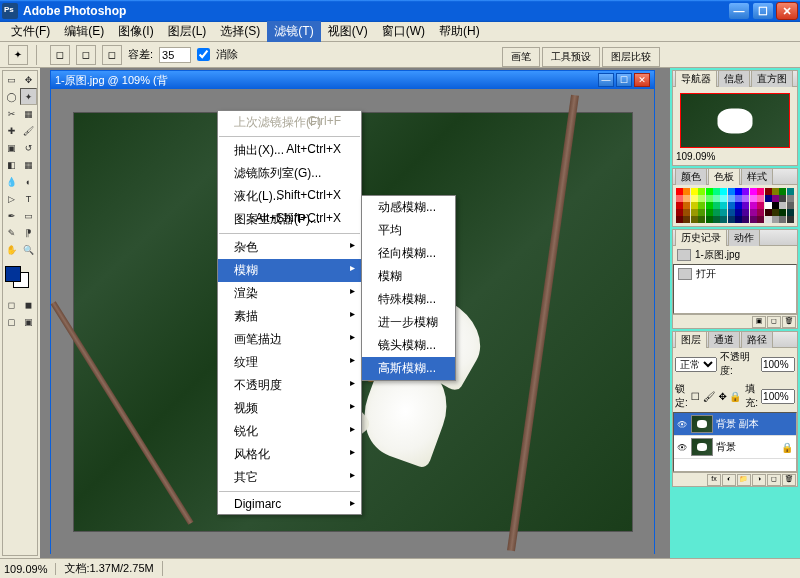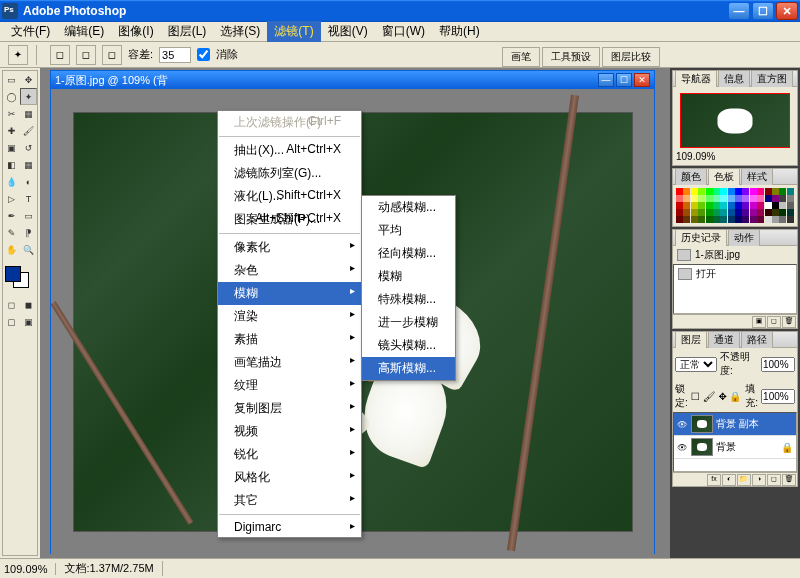--- a/index.html
+++ b/index.html
@@ -9,21 +9,21 @@
 .titlebar .icon { width: 16px; height: 16px; background: #1a4a82; margin-right: 5px; display: inline-block; border-radius: 2px; position: relative; }
 .titlebar .icon::after { content: "Ps"; font-size: 8px; position: absolute; top: 2px; left: 2px; }
 .titlebar .title { flex: 1; }
 .winbtns { display: flex; gap: 2px; }
 .winbtn { width: 22px; height: 18px; border-radius: 3px; display: flex; align-items: center; justify-content: center; font-size: 11px; color: white; font-weight: bold; cursor: pointer; }
 .winbtn.min, .winbtn.max { background: linear-gradient(to bottom, #6ab0ff, #2d7ad4); border: 1px solid #0a5fdb; }
 .winbtn.close { background: linear-gradient(to bottom, #f4846a, #d43a1f); border: 1px solid #a02010; }
 
 .menubar { height: 20px; background: #ece9d8; display: flex; align-items: center; padding: 0 4px; font-size: 12px; border-bottom: 1px solid #aca899; }
 .menuitem { padding: 2px 7px; cursor: pointer; }
-.menuitem.active { background: #316ac5; color: #fde047; }
+.menuitem.active { background: #316ac5; color: #ffffff; }
 
 .optbar { height: 26px; background: #ece9d8; display: flex; align-items: center; padding: 0 8px; font-size: 11px; border-bottom: 1px solid #aca899; gap: 6px; }
 .optbar .sep { width: 6px; height: 20px; border-left: 1px solid #aca899; margin: 0 2px; }
 .optbar input[type="text"] { width: 32px; height: 16px; font-size: 11px; border: 1px solid #aca899; padding: 0 2px; }
 .toolbtn-sm { width: 20px; height: 20px; border: 1px solid #aca899; background: #ece9d8; display: inline-flex; align-items: center; justify-content: center; font-size: 10px; }
 
 .main { display: flex; height: 490px; }
 
 .toolbox { width: 36px; background: #ece9d8; border: 1px solid #aca899; margin: 2px; }
 .toolbox .tools { display: grid; grid-template-columns: 1fr 1fr; }
@@ -64,21 +64,21 @@
 .dropmenu .mi.hl { background: #316ac5; color: white; }
 .dropmenu .mi.disabled { color: #aca899; }
 .dropmenu .mi .shortcut { position: absolute; right: 20px; color: inherit; }
 .dropmenu .mi.arrow::after { content: "▸"; position: absolute; right: 6px; font-size: 10px; }
 .dropmenu .msep { height: 1px; background: #c0c0c0; margin: 2px 1px; }
 
 .m1 { left: 177px; top: 42px; width: 145px; }
 .m2 { left: 321px; top: 127px; width: 95px; }
 
 
-.rpanel { width: 130px; background: #404040; display: flex; flex-direction: column; gap: 2px; padding: 2px; }
+.rpanel { width: 130px; background: #5eead4; display: flex; flex-direction: column; gap: 2px; padding: 2px; }
 .panel { border: 1px solid #aca899; background: #ece9d8; }
 .panel .ptitle { height: 16px; background: linear-gradient(to bottom, #e8e8e8, #d0d0d0); display: flex; align-items: center; font-size: 10px; padding: 0 2px; border-bottom: 1px solid #aca899; }
 .panel .ptitle .ptab { padding: 1px 5px; background: #ece9d8; border: 1px solid #aca899; border-bottom: none; margin-right: 1px; cursor: pointer; font-size: 10px; }
 .panel .ptitle .ptab.inactive { background: #d0d0d0; }
 .panel .pbody { padding: 3px; font-size: 10px; }
 .nav-thumb { width: 110px; height: 55px; background: linear-gradient(135deg, #1a3d1a, #2d5030); margin: 3px auto; border: 1px solid #ff0000; position: relative; }
 .nav-thumb .nf { position: absolute; left: 50%; top: 50%; transform: translate(-50%,-50%); width: 35px; height: 25px; background: #fff; border-radius: 40%; }
 .swatch-grid { display: grid; grid-template-columns: repeat(16, 1fr); gap: 0; }
 .sw { width: 7px; height: 7px; }
 .hist-list { background: white; min-height: 50px; border: 1px inset #aca899; }
@@ -216,28 +216,27 @@
     </div>
 
     <div class="dropmenu m1">
       <div class="mi disabled"><span>上次滤镜操作(F)</span><span class="shortcut">Ctrl+F</span></div>
       <div class="msep"></div>
       <div class="mi"><span>抽出(X)...</span><span class="shortcut">Alt+Ctrl+X</span></div>
       <div class="mi">滤镜陈列室(G)...</div>
       <div class="mi"><span>液化(L)...</span><span class="shortcut">Shift+Ctrl+X</span></div>
       <div class="mi"><span>图案生成器(P)...</span><span class="shortcut">Alt+Shift+Ctrl+X</span></div>
       <div class="msep"></div>
-      <div class="mi arrow">像素化</div>
       <div class="mi arrow">杂色</div>
       <div class="mi arrow hl">模糊</div>
       <div class="mi arrow">渲染</div>
       <div class="mi arrow">素描</div>
       <div class="mi arrow">画笔描边</div>
       <div class="mi arrow">纹理</div>
-      <div class="mi arrow">复制图层</div>
+      <div class="mi arrow">不透明度</div>
       <div class="mi arrow">视频</div>
       <div class="mi arrow">锐化</div>
       <div class="mi arrow">风格化</div>
       <div class="mi arrow">其它</div>
       <div class="msep"></div>
       <div class="mi arrow">Digimarc</div>
     </div>
 
     <div class="dropmenu m2">
       <div class="mi">动感模糊...</div>

